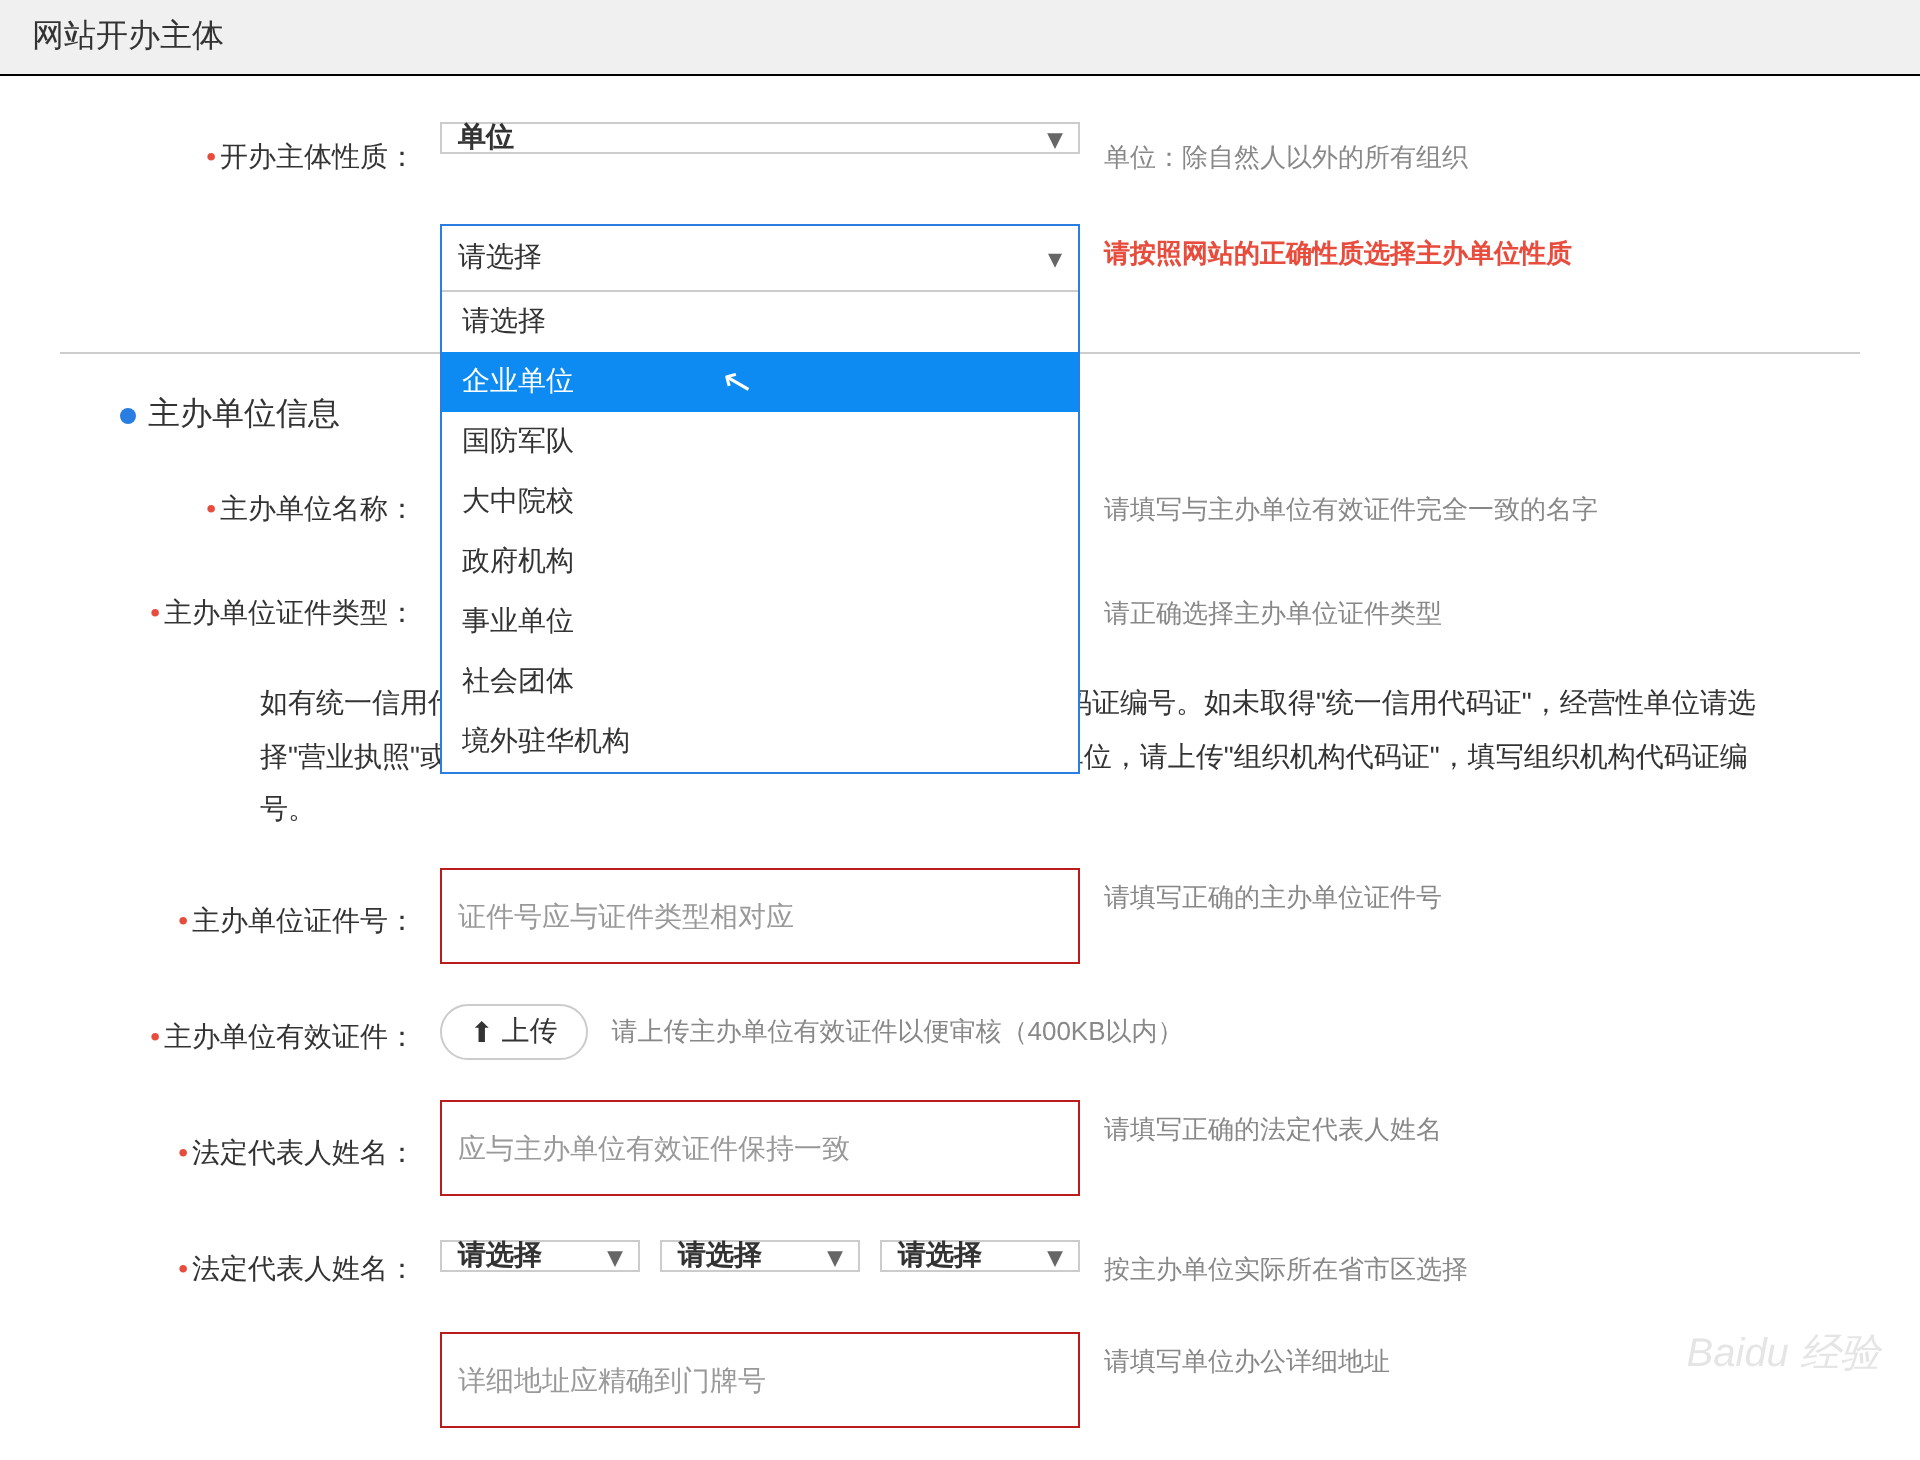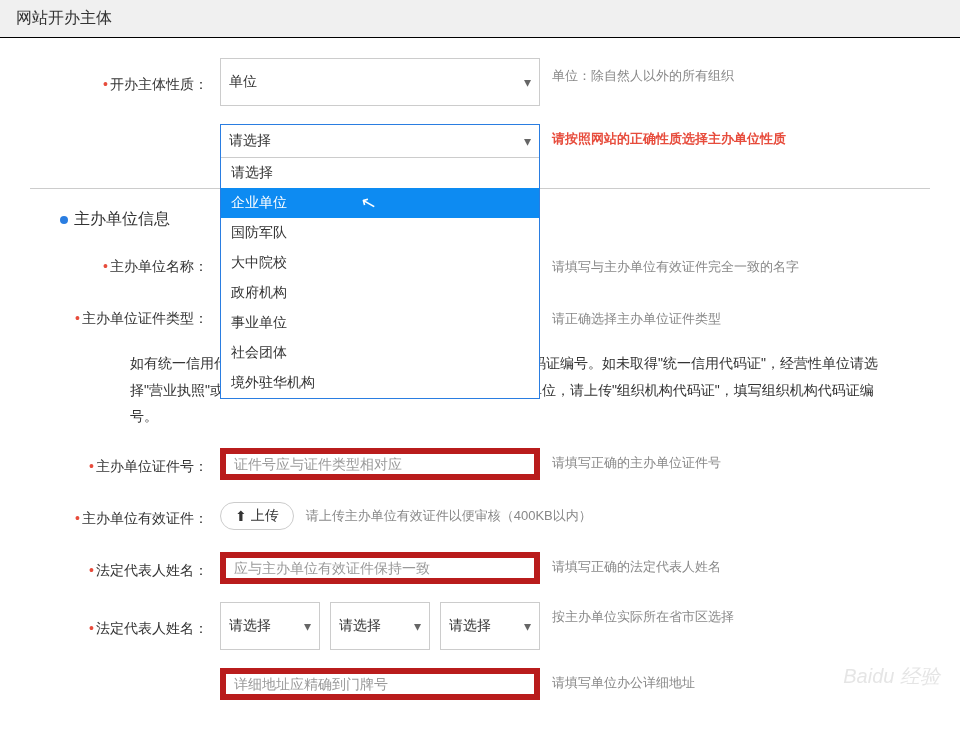--- a/index.html
+++ b/index.html
@@ -6,26 +6,26 @@
 body { font-family: "Microsoft YaHei", sans-serif; font-size: 14px; color: #333; background: #fff; width: 960px; }
 .header { background: #f0f0f0; padding: 8px 16px; border-bottom: 1px solid #000000; }
 .header h2 { font-size: 16px; font-weight: normal; color: #333; }
 .content { padding: 20px 30px; }
 .form-row { display: flex; align-items: center; margin-bottom: 16px; min-height: 36px; }
 .label-col { width: 190px; text-align: right; padding-right: 12px; padding-top: 6px; color: #333; }
 .req { color: #e74c3c; margin-right: 2px; }
 .field-col { flex: 1; display: flex; align-items: flex-start; gap: 12px; position: relative; }
 .hint-col { color: #888; font-size: 13px; padding-top: 6px; flex: 1; }
 .hint-red { color: #e74c3c; font-weight: bold; }
-select, .select-box { height: 48px; border: 1px solid #ccc; padding: 0 24px 0 8px; background: #fff; font-size: 14px; appearance: none; position: relative; cursor: pointer; }
+select, .select-box { height: 16px; border: 1px solid #ccc; padding: 0 24px 0 8px; background: #fff; font-size: 14px; appearance: none; position: relative; cursor: pointer; font-weight: bold; }
 .select-box { display: inline-flex; align-items: center; }
 .select-box::after { content: '▾'; position: absolute; right: 8px; color: #666; }
 .select-wide { width: 320px; }
 .select-narrow { width: 100px; display: inline-flex; }
-input[type=text] { height: 32px; border: 6px solid #b91c1c; padding: 0 8px; font-size: 14px; width: 320px; color: #666; }
+input[type=text] { height: 48px; border: 1px solid #b91c1c; padding: 0 8px; font-size: 14px; width: 320px; color: #666; }
 input::placeholder { color: #999; }
 .upload-btn { display: inline-flex; align-items: center; gap: 4px; border: 1px solid #ccc; border-radius: 16px; padding: 4px 14px; cursor: pointer; background: #fff; }
 .section-title { display: flex; align-items: center; gap: 6px; font-size: 16px; margin: 20px 0 16px 30px; color: #333; }
 .bullet { width: 8px; height: 8px; background: #4a6; border-radius: 50%; display: inline-block; }
 .bullet-blue { background: #2a7de1; }
 hr.divider { border: none; border-top: 1px solid #ccc; margin: 10px 0 20px; }
 .dropdown-wrap { position: relative; }
 .dropdown-open { border: 1px solid #2a7de1; width: 320px; background: #fff; position: absolute; top: 0; left: 0; z-index: 10; }
 .dropdown-head { height: 32px; display: flex; align-items: center; padding: 0 24px 0 8px; position: relative; }
 .dropdown-head::after { content: '▾'; position: absolute; right: 8px; color: #666; }

